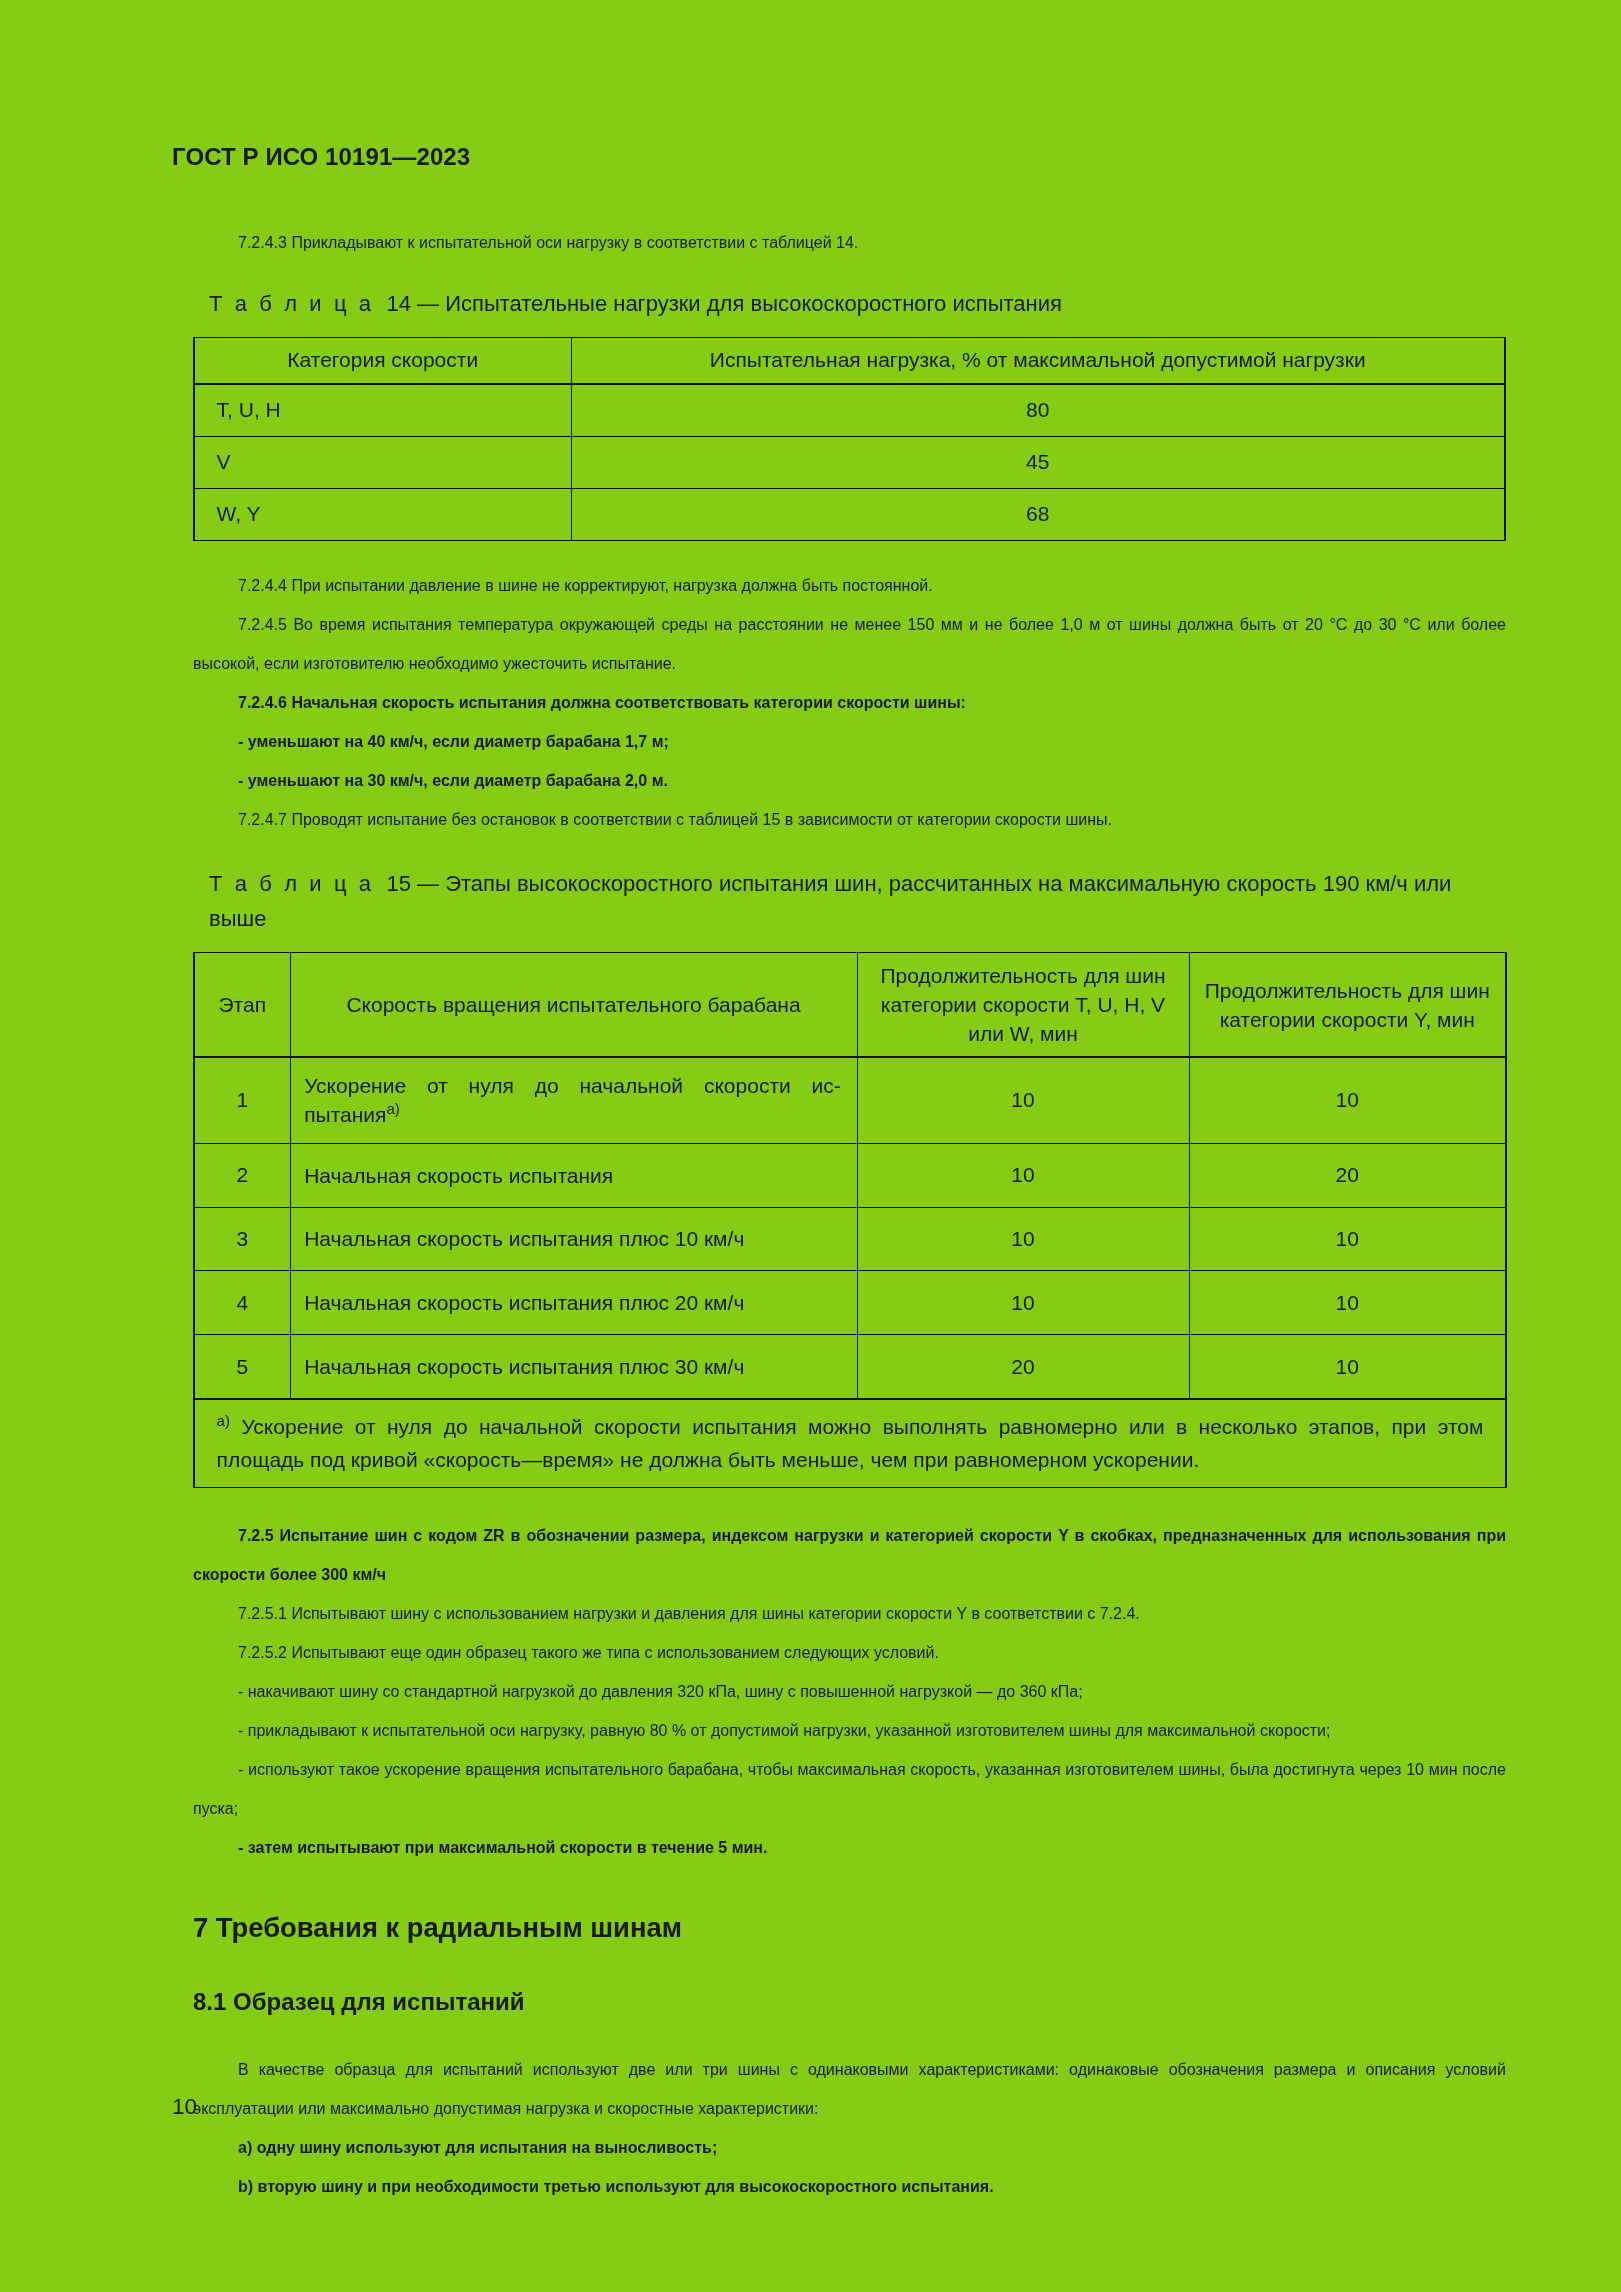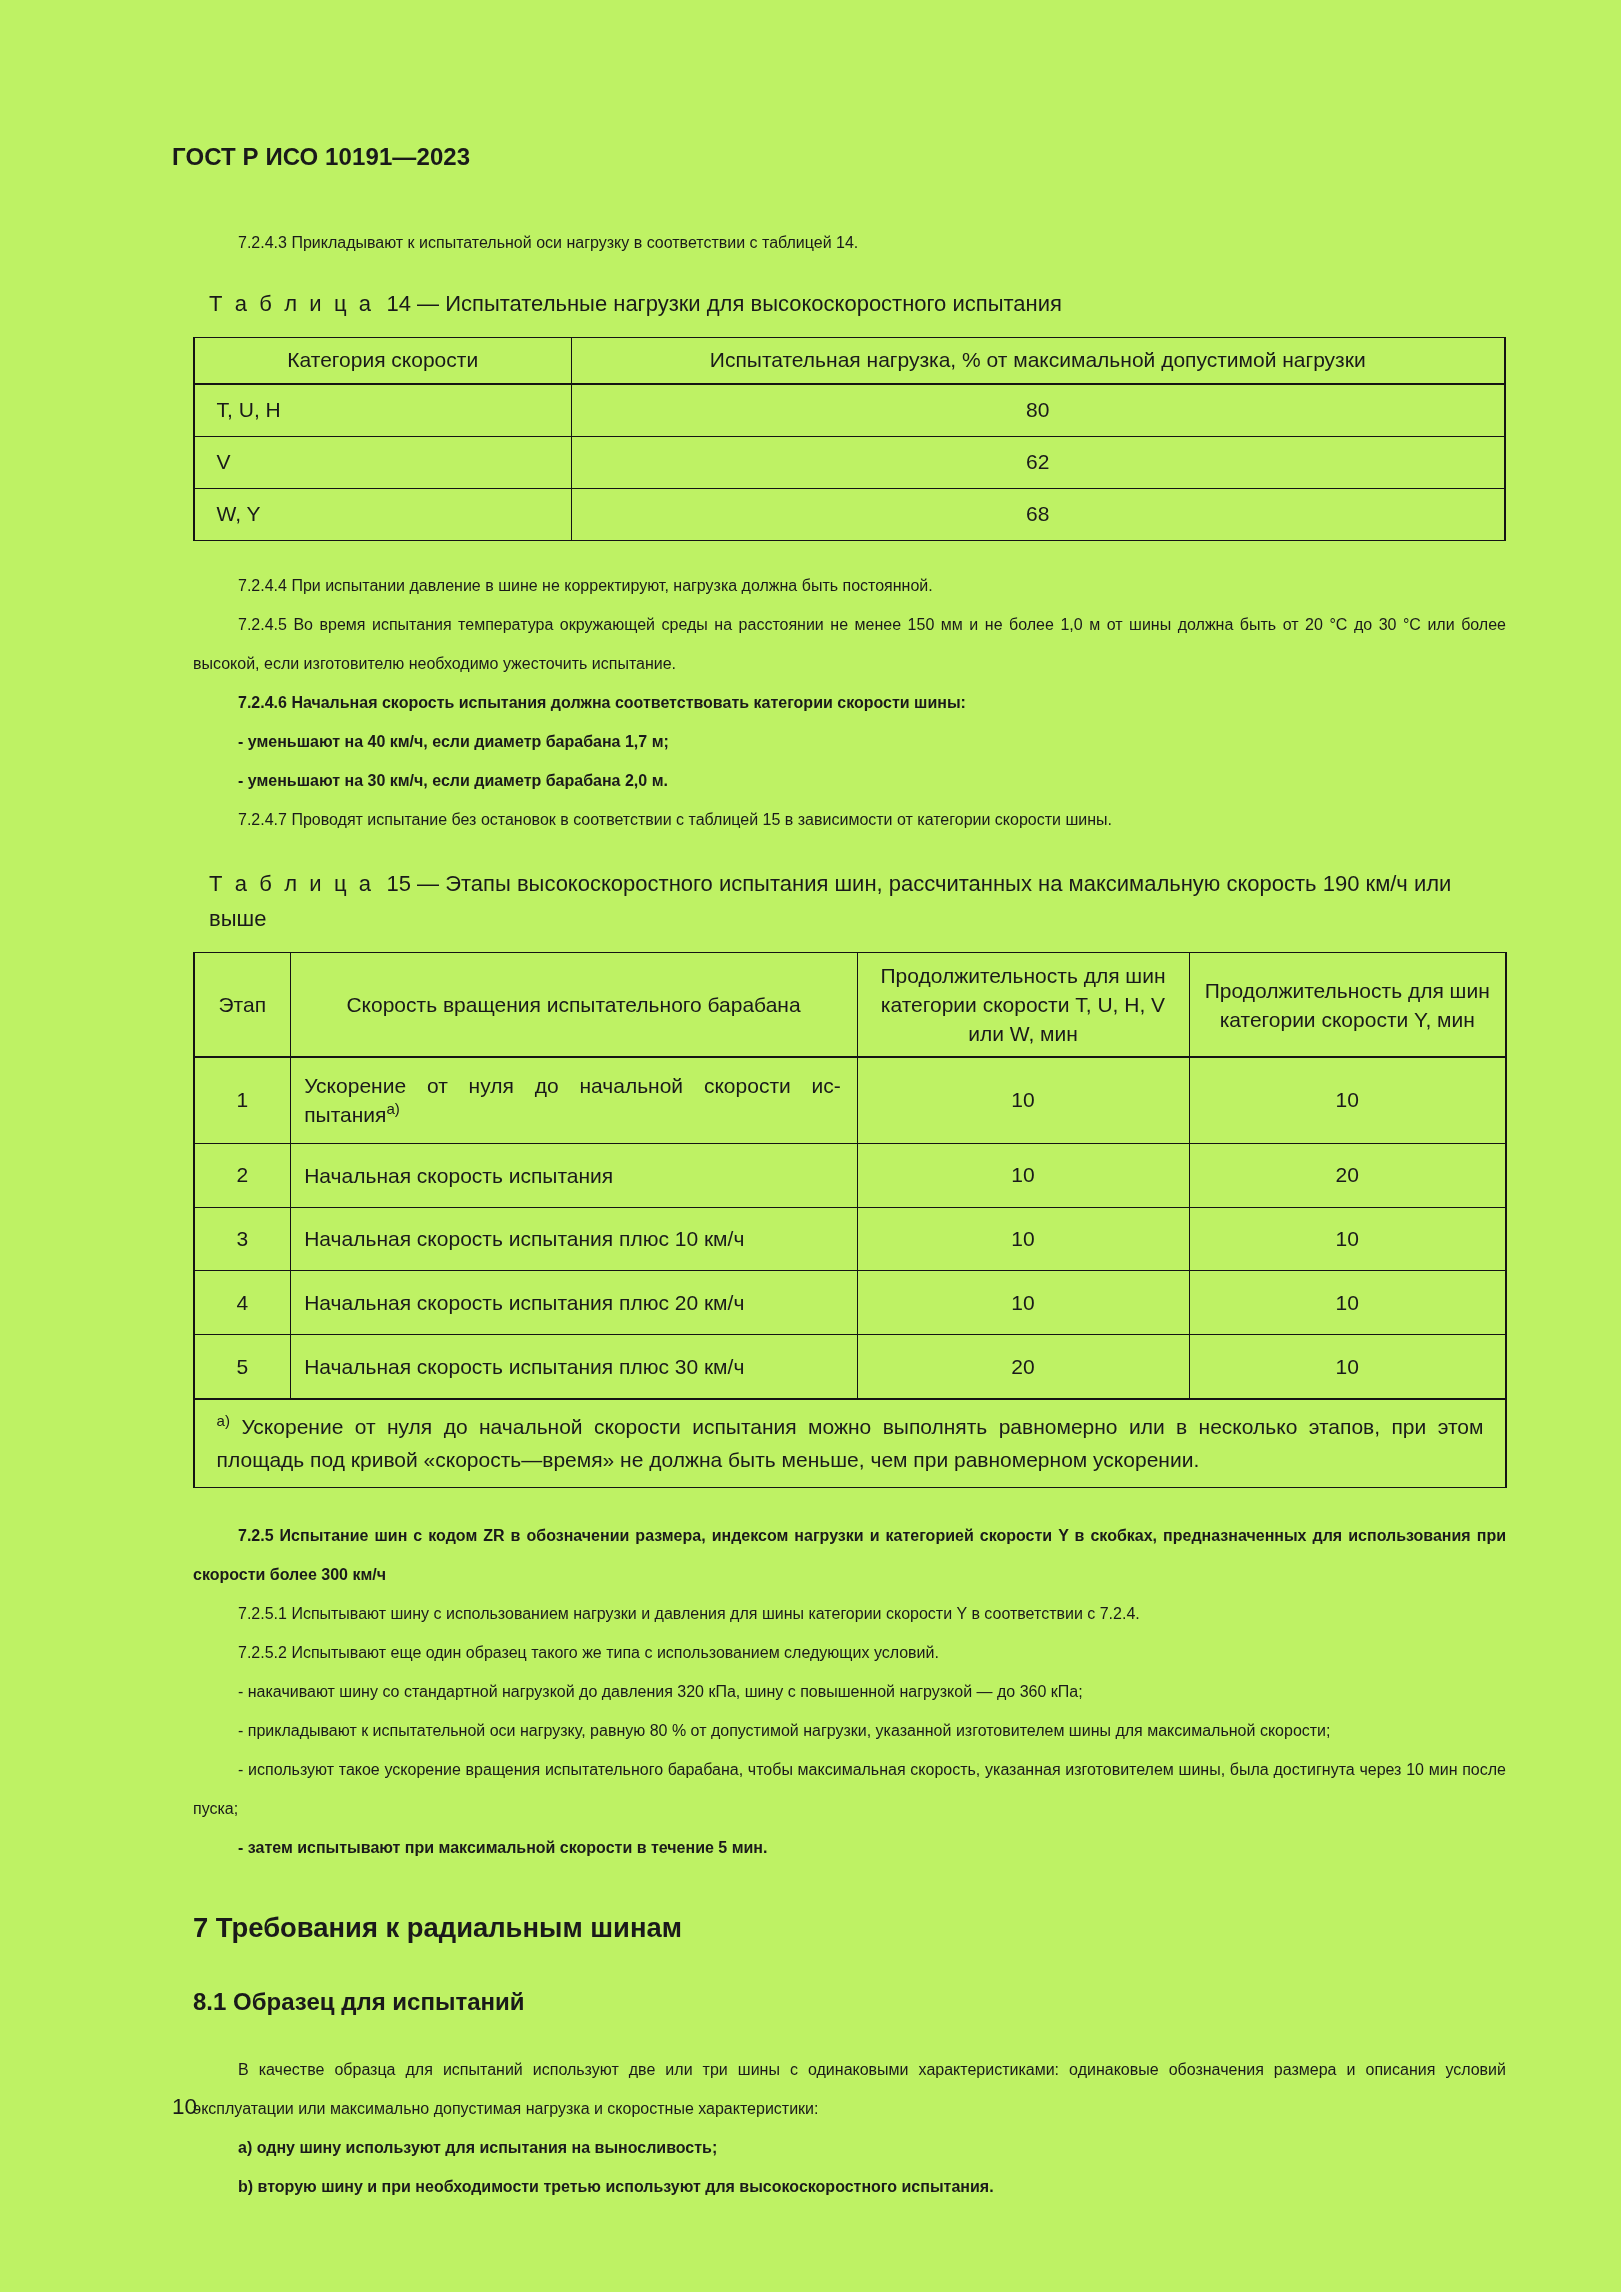--- a/index.html
+++ b/index.html
@@ -4,21 +4,21 @@
 <style>
   html, body {
     margin: 0;
     padding: 0;
     background: #ffffff;
   }
   .page {
     position: relative;
     width: 1621px;
     height: 2293px;
-    background: #bef264;
+    background: #84cc16;
     font-family: "Liberation Sans", sans-serif;
     color: #1a1a1a;
     box-sizing: border-box;
     overflow: hidden;
   }
   .content {
     position: absolute;
     left: 193px;
     top: 0;
     width: 1313px;
@@ -178,21 +178,21 @@
           <th class="hd outer-r">Испытательная нагрузка, % от максимальной допустимой нагрузки</th>
         </tr>
       </thead>
       <tbody>
         <tr class="row">
           <td class="cat outer-l">T, U, H</td>
           <td class="val outer-r">80</td>
         </tr>
         <tr class="row">
           <td class="cat outer-l">V</td>
-          <td class="val outer-r">62</td>
+          <td class="val outer-r">45</td>
         </tr>
         <tr class="row">
           <td class="cat outer-l">W, Y</td>
           <td class="val outer-r">68</td>
         </tr>
       </tbody>
     </table>
 
     <p class="para indent" style="margin-top:25.5px;">7.2.4.4  При испытании давление в шине не корректируют, нагрузка должна быть постоянной.</p>
     <p class="para indent">7.2.4.5  Во время испытания температура окружающей среды на расстоянии не менее 150 мм и не более 1,0 м от шины должна быть от 20 °C до 30 °C или более высокой, если изготовителю необходимо ужесточить испытание.</p>

